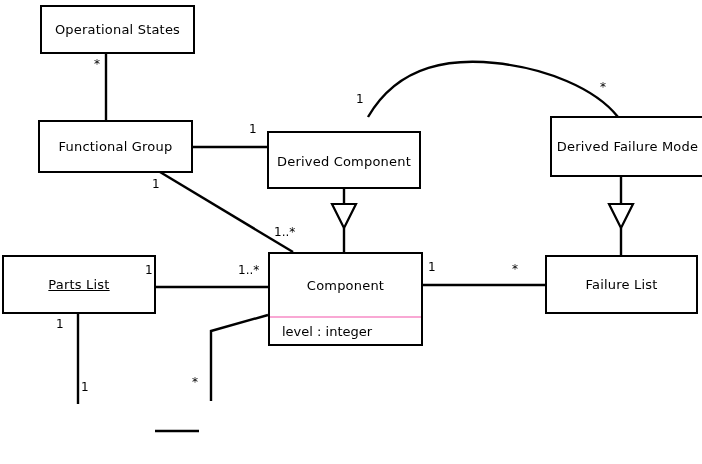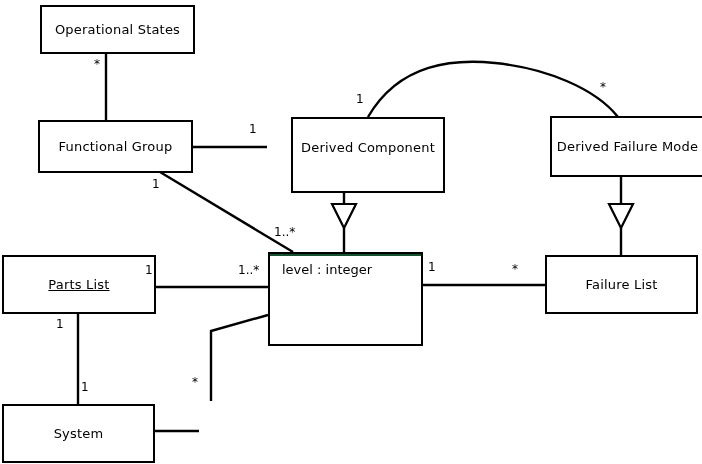--- a/index.html
+++ b/index.html
@@ -35,21 +35,21 @@
     align-items: center;
     justify-content: center;
     width: 100%;
     font-size: 13px;
     color: #000000;
     letter-spacing: 0.2px;
     white-space: nowrap;
   }
   .uml-attrs {
     box-sizing: border-box;
-    border-top: 2px solid #14532d;
+    border-top: 2px solid #f9a8d4;
     display: flex;
     align-items: center;
     padding-left: 12px;
     width: 100%;
     font-size: 13px;
     color: #000000;
     white-space: nowrap;
   }
   .mult-label {
     position: absolute;
@@ -95,43 +95,41 @@
   </svg>
 
   <div class="uml-class" style="left:40px; top:5px; width:155px; height:49px;">
     <div class="uml-name" style="height:45px;">Operational States</div>
   </div>
 
   <div class="uml-class" style="left:38px; top:120px; width:155px; height:53px;">
     <div class="uml-name" style="height:49px;">Functional Group</div>
   </div>
 
-  <div class="uml-class" style="left:267px; top:117px; width:154px; height:76px;margin-left:24px;">
+  <div class="uml-class" style="left:267px; top:131px; width:154px; height:58px;">
     <div class="uml-name" style="height:56px;">Derived Component</div>
   </div>
 
   <div class="uml-class" style="left:543px; top:116px; width:155px; height:61px;margin-left:7px;">
     <div class="uml-name" style="height:57px;">Derived Failure Mode</div>
   </div>
 
   <div class="uml-class" style="left:2px; top:255px; width:154px; height:59px;text-decoration:underline;">
     <div class="uml-name" style="height:55px;">Parts List</div>
   </div>
 
   <div class="uml-class" style="left:268px; top:252px; width:155px; height:94px;">
+    <div class="uml-name" style="height:62px;">Component</div>
     <div class="uml-attrs" style="height:28px;">level : integer</div>
   </div>
 
   <div class="uml-class" style="left:545px; top:255px; width:153px; height:59px;">
     <div class="uml-name" style="height:55px;">Failure List</div>
   </div>
 
-  <div class="uml-class" style="left:2px; top:404px; width:153px; height:59px;">
-    <div class="uml-name" style="height:55px;">System</div>
-  </div>
 
 
   <div class="mult-label" style="left:94px; top:58px;">*</div>
   <div class="mult-label" style="left:249px; top:123px;">1</div>
   <div class="mult-label" style="left:356px; top:93px;">1</div>
   <div class="mult-label" style="left:600px; top:81px;">*</div>
   <div class="mult-label" style="left:152px; top:178px;">1</div>
   <div class="mult-label" style="left:274px; top:226px;">1..*</div>
   <div class="mult-label" style="left:145px; top:264px;">1</div>
   <div class="mult-label" style="left:238px; top:264px;">1..*</div>

